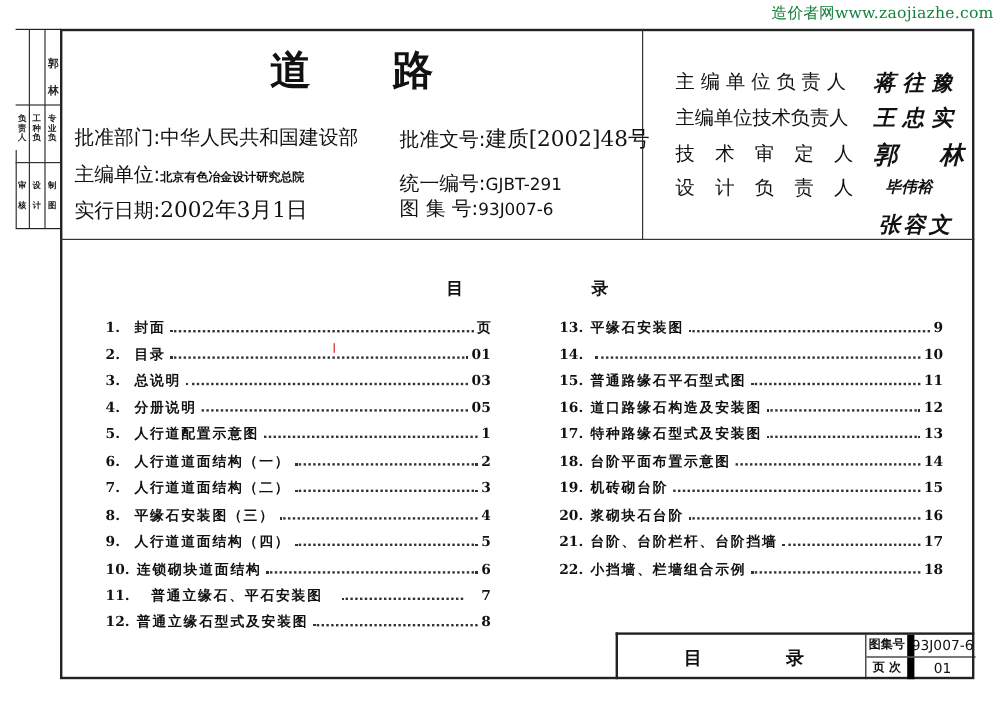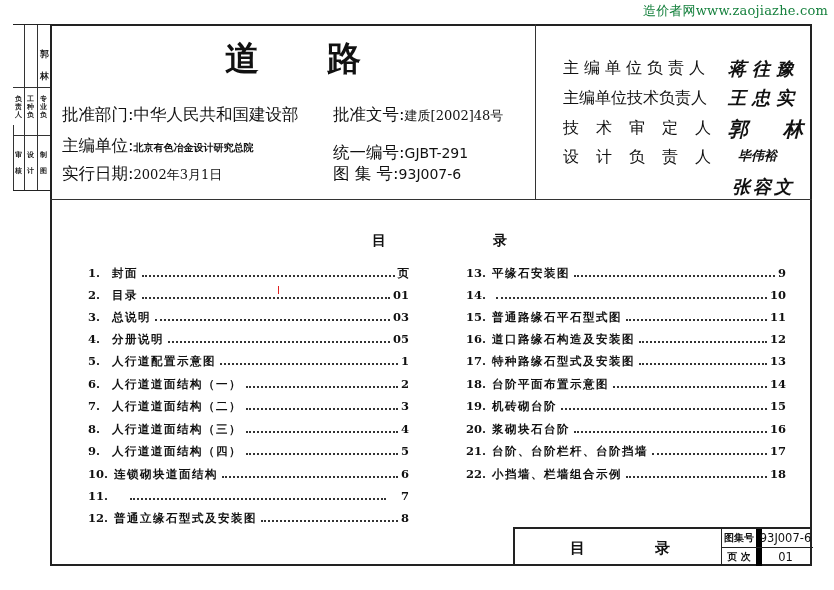--- a/index.html
+++ b/index.html
@@ -18,21 +18,21 @@
   
   .frame { position:absolute; left:50px; top:24px; width:762px; height:542px;
            border:2px solid #222; box-sizing:border-box; }
   .hdr-divider-v { position:absolute; left:535px; top:24px; width:1px; height:176px; background:#333; }
   .hdr-divider-h { position:absolute; left:50px; top:199px; width:762px; height:1px; background:#333; }
   .title { position:absolute; left:225px; top:36px; font-size:34px; font-weight:bold; letter-spacing:68px;
            font-family:"DejaVu Sans","Liberation Sans",sans-serif; }
   .meta { position:absolute; font-size:16.5px; white-space:nowrap; }
   .meta .lab { font-size:16.5px; }
   .meta .sm { font-size:10px; font-family:"DejaVu Serif","Liberation Serif",serif; }
-  .meta .mid { font-size:13px; font-family:"DejaVu Serif","Liberation Serif",serif; }
+  .meta .mid { font-size:18px; font-family:"DejaVu Serif","Liberation Serif",serif; }
   .meta .val { font-size:14px; }
   .resp { position:absolute; left:563px; font-size:16px; white-space:nowrap; }
   .sig { position:absolute; font-size:18px; font-family:"DejaVu Serif","Liberation Serif",serif;
          font-style:italic; font-weight:bold; letter-spacing:6px; }
   .toc-head { position:absolute; top:232px; font-size:14px; font-weight:bold; }
   .toc-item { position:absolute; font-size:11.5px; height:16px; display:flex; align-items:baseline;
               font-family:"DejaVu Serif","Liberation Serif",serif; }
   .toc-item .num { font-weight:bold; min-width:18px; margin-right:6px; }
   .toc-item .lbl { font-weight:bold; letter-spacing:1.5px; white-space:nowrap; }
   .toc-item .dots { flex:1; border-bottom:2px dotted #333; margin:0 3px 3px 4px; height:0; }
@@ -148,38 +148,39 @@
       <span class="pg">2</span>
     </div>
   <div class="toc-item" style="left:88px; top:399px; width:321px;">
       <span class="num">7.</span>
       <span class="lbl">人行道道面结构（二）</span>
       <span class="dots"></span>
       <span class="pg">3</span>
     </div>
   <div class="toc-item" style="left:88px; top:422px; width:321px;">
       <span class="num">8.</span>
-      <span class="lbl">人行道道面结构（三）</span>
+      <span class="lbl">平缘石安装图（三）</span>
       <span class="dots"></span>
       <span class="pg">4</span>
     </div>
   <div class="toc-item" style="left:88px; top:444px; width:321px;">
       <span class="num">9.</span>
       <span class="lbl">人行道道面结构（四）</span>
       <span class="dots"></span>
       <span class="pg">5</span>
     </div>
   <div class="toc-item" style="left:88px; top:467px; width:321px;">
       <span class="num">10.</span>
       <span class="lbl">连锁砌块道面结构</span>
       <span class="dots"></span>
       <span class="pg">6</span>
     </div>
   <div class="toc-item" style="left:88px; top:489px; width:321px;gap:12px;">
       <span class="num">11.</span>
+      <span class="lbl">普通立缘石、平石安装图</span>
       <span class="dots"></span>
       <span class="pg">7</span>
     </div>
   <div class="toc-item" style="left:88px; top:511px; width:321px;">
       <span class="num">12.</span>
       <span class="lbl">普通立缘石型式及安装图</span>
       <span class="dots"></span>
       <span class="pg">8</span>
     </div>
 </div>

